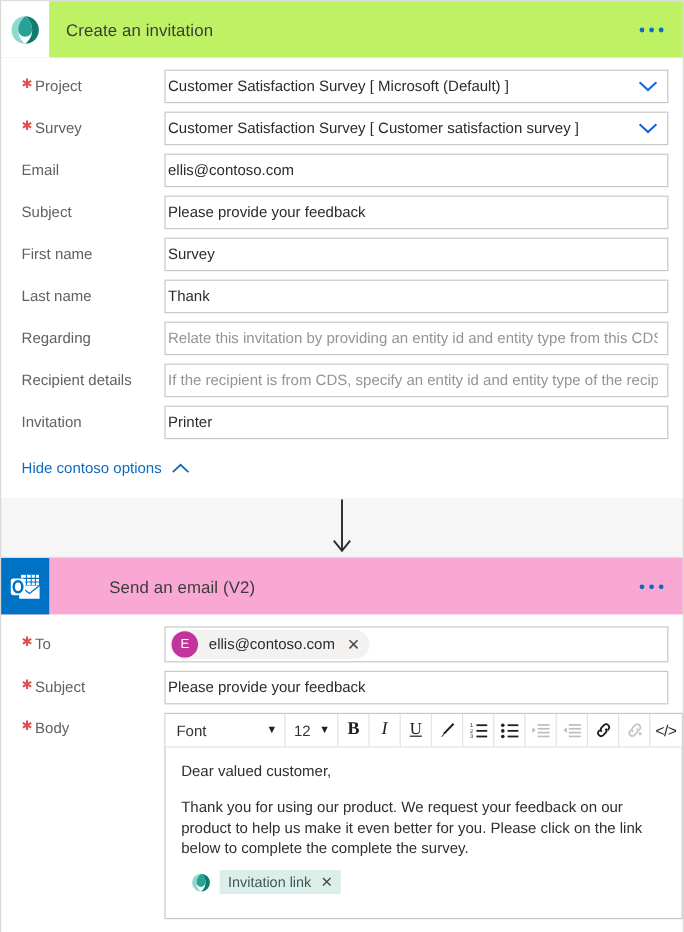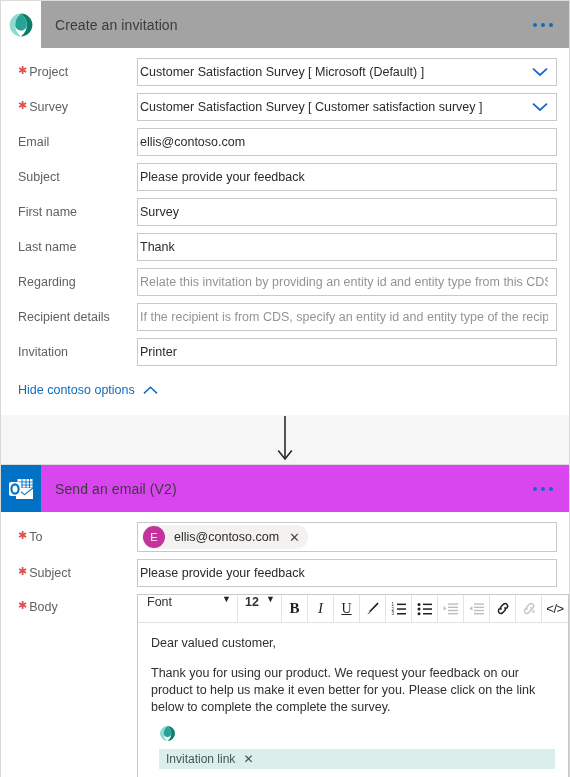--- a/index.html
+++ b/index.html
@@ -37,22 +37,22 @@
     border-bottom: none;
   }
 
   .card-header {
     height: 47px;
     display: flex;
     align-items: center;
     box-sizing: border-box;
     position: relative;
   }
-  .card-header.teal  { background: #a3a3a3; }
-  .card-header.blue  { background: #d946ef; }
+  .card-header.teal  { background: #bef264; }
+  .card-header.blue  { background: #f9a8d4; gap: 36px; }
 
   .card-icon {
     width: 40px;
     height: 47px;
     flex: 0 0 40px;
     display: flex;
     align-items: center;
     justify-content: center;
     box-sizing: border-box;
   }
@@ -213,30 +213,31 @@
   }
   .toolbar {
     height: 27px;
     display: flex;
     align-items: stretch;
     border-bottom: 1px solid #e3e3e3;
     background: #ffffff;
   }
   .tb-select {
     display: flex;
+    align-items: center;
     justify-content: space-between;
     border-right: 1px solid #e3e3e3;
     padding: 0 6px 0 9px;
     font-size: 12.5px;
     color: #333333;
     cursor: pointer;
     box-sizing: border-box;
   }
   .tb-select.font { width: 100px; }
-  .tb-select.size { width: 44px; padding-left: 7px; font-weight: bold; }
+  .tb-select.size { width: 44px; padding-left: 7px; }
   .tb-caret {
     font-size: 9px;
     color: #222222;
     margin-left: 6px;
     line-height: 1;
   }
   .tb-btn {
     width: 26px;
     display: flex;
     align-items: center;
@@ -261,23 +262,23 @@
   .editor-body p {
     margin: 0 0 13px 0;
     font-size: 12.5px;
     line-height: 17px;
     color: #2f2f2f;
   }
   .editor-body p.last { margin-bottom: 9px; }
 
   .token-row {
     display: flex;
+    align-items: center;
     gap: 7px;
     padding-left: 8px;
-    flex-direction: column;
   }
   .token {
     display: inline-flex;
     align-items: center;
     background: #dceee9;
     height: 20px;
     padding: 0 7px;
     font-size: 12px;
     color: #3f5a55;
   }

